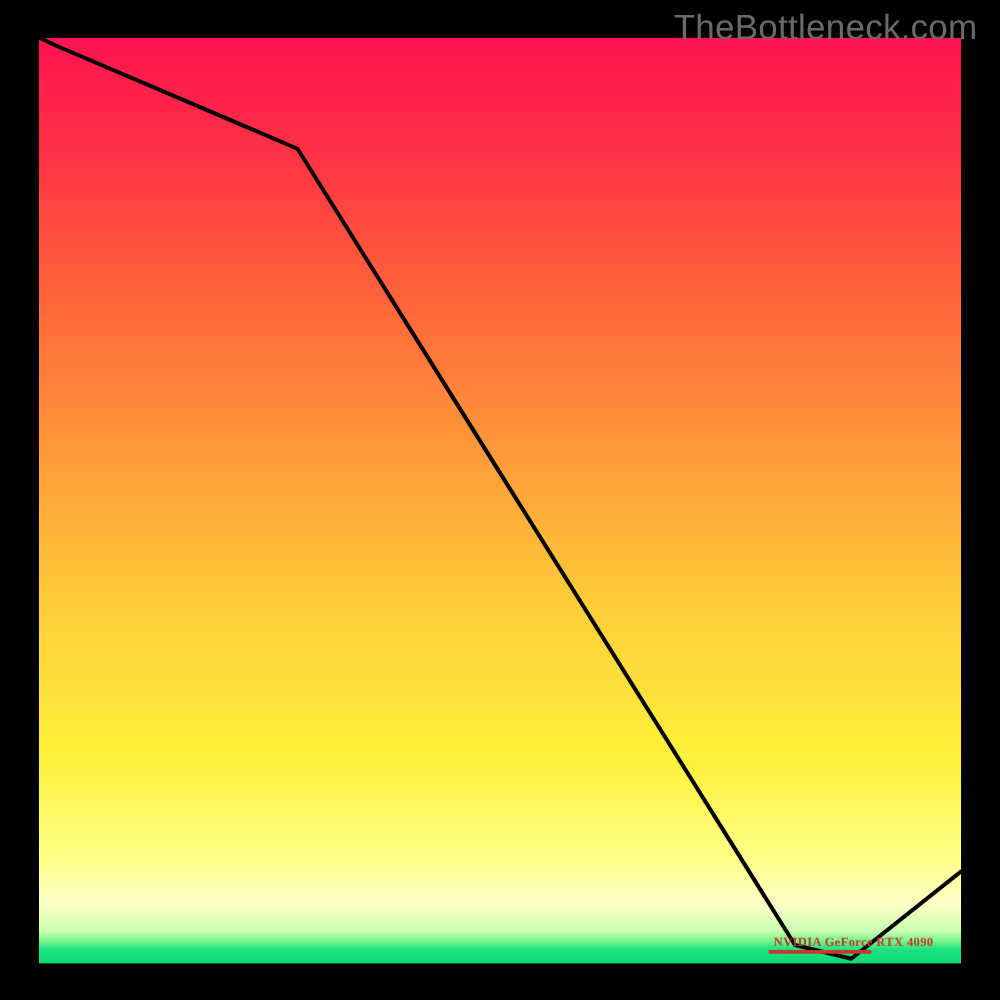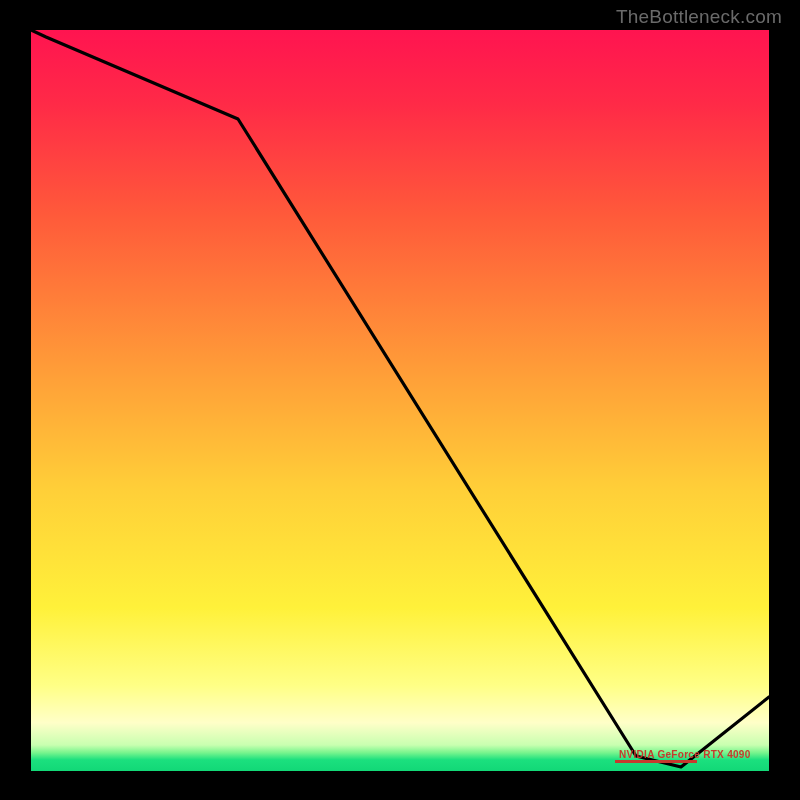--- a/index.html
+++ b/index.html
@@ -9,31 +9,32 @@
     background: #000;
     font-family: Arial, Helvetica, sans-serif;
     position: relative;
     overflow: hidden;
   }
   .watermark {
     position: absolute;
     top: 6px;
     right: 18px;
     color: #6a6a6a;
-    font-size: 19px;
+    font-size: 28px;
     letter-spacing: 0.2px;
     z-index: 10;
   }
   .plot-frame {
     position: absolute;
     left: 20px;
     top: 30px;
     width: 760px;
     height: 752px;
     background: #000;
+    font-family: Liberation Serif, serif;
   }
   .plot-inner {
     position: absolute;
     left: 11px;
     top: 0;
     width: 738px;
     height: 741px;
     overflow: hidden;
   }
   .gradient {

